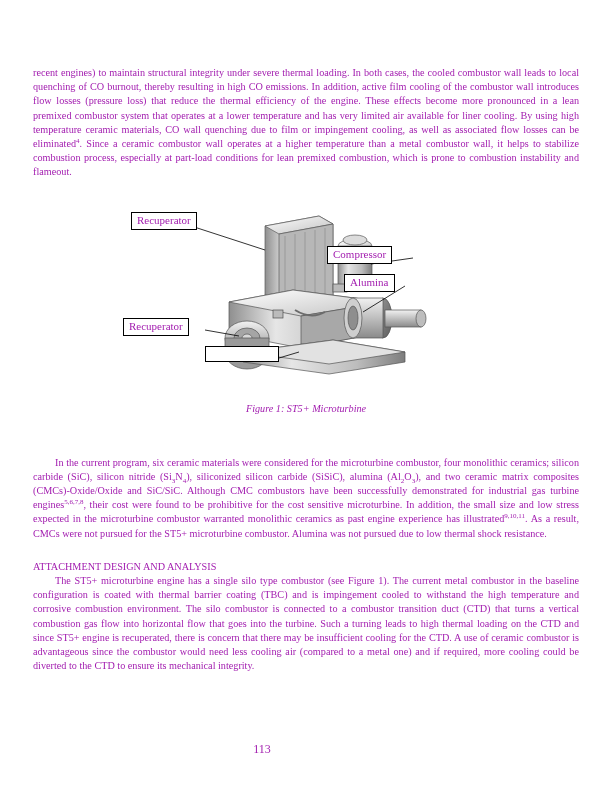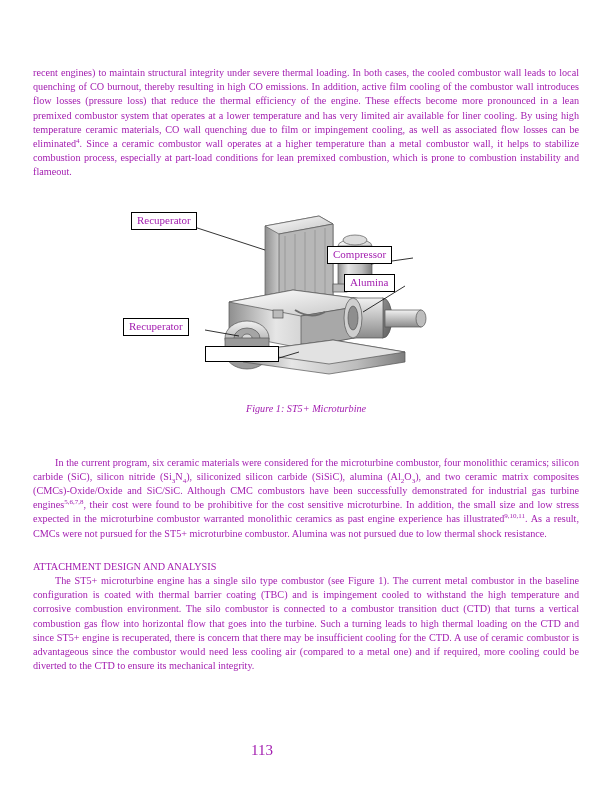--- a/index.html
+++ b/index.html
@@ -77,21 +77,21 @@
     position: absolute;
     left: 0;
     top: 0;
   }
   .page-number {
     position: absolute;
     left: 0;
     width: 524px;
     top: 742px;
     text-align: center;
-    font-size: 15px;
+    font-size: 12px;
   }
 </style>
 </head>
 <body>
 
 <div class="page">
   <div class="content">
 
     <p class="body"><span>recent engines) to maintain structural integrity under severe thermal loading.   In both cases, the cooled combustor wall leads to local quenching of CO burnout, thereby resulting in high CO emissions. In addition, active film cooling of the combustor wall introduces flow losses (pressure loss) that reduce the thermal efficiency of the engine.   These effects become more pronounced in a lean premixed combustor system that operates at a lower temperature and has very limited air available for liner cooling. By using high temperature ceramic materials, CO wall quenching due to film or impingement cooling, as well as associated flow losses can be eliminated</span><sup>4</sup><span>.  Since a ceramic combustor wall operates at a higher temperature than a metal combustor wall, it helps to stabilize combustion process, especially at part-load conditions for lean premixed combustion, which is prone to combustion instability and flameout.</span></p>
 

